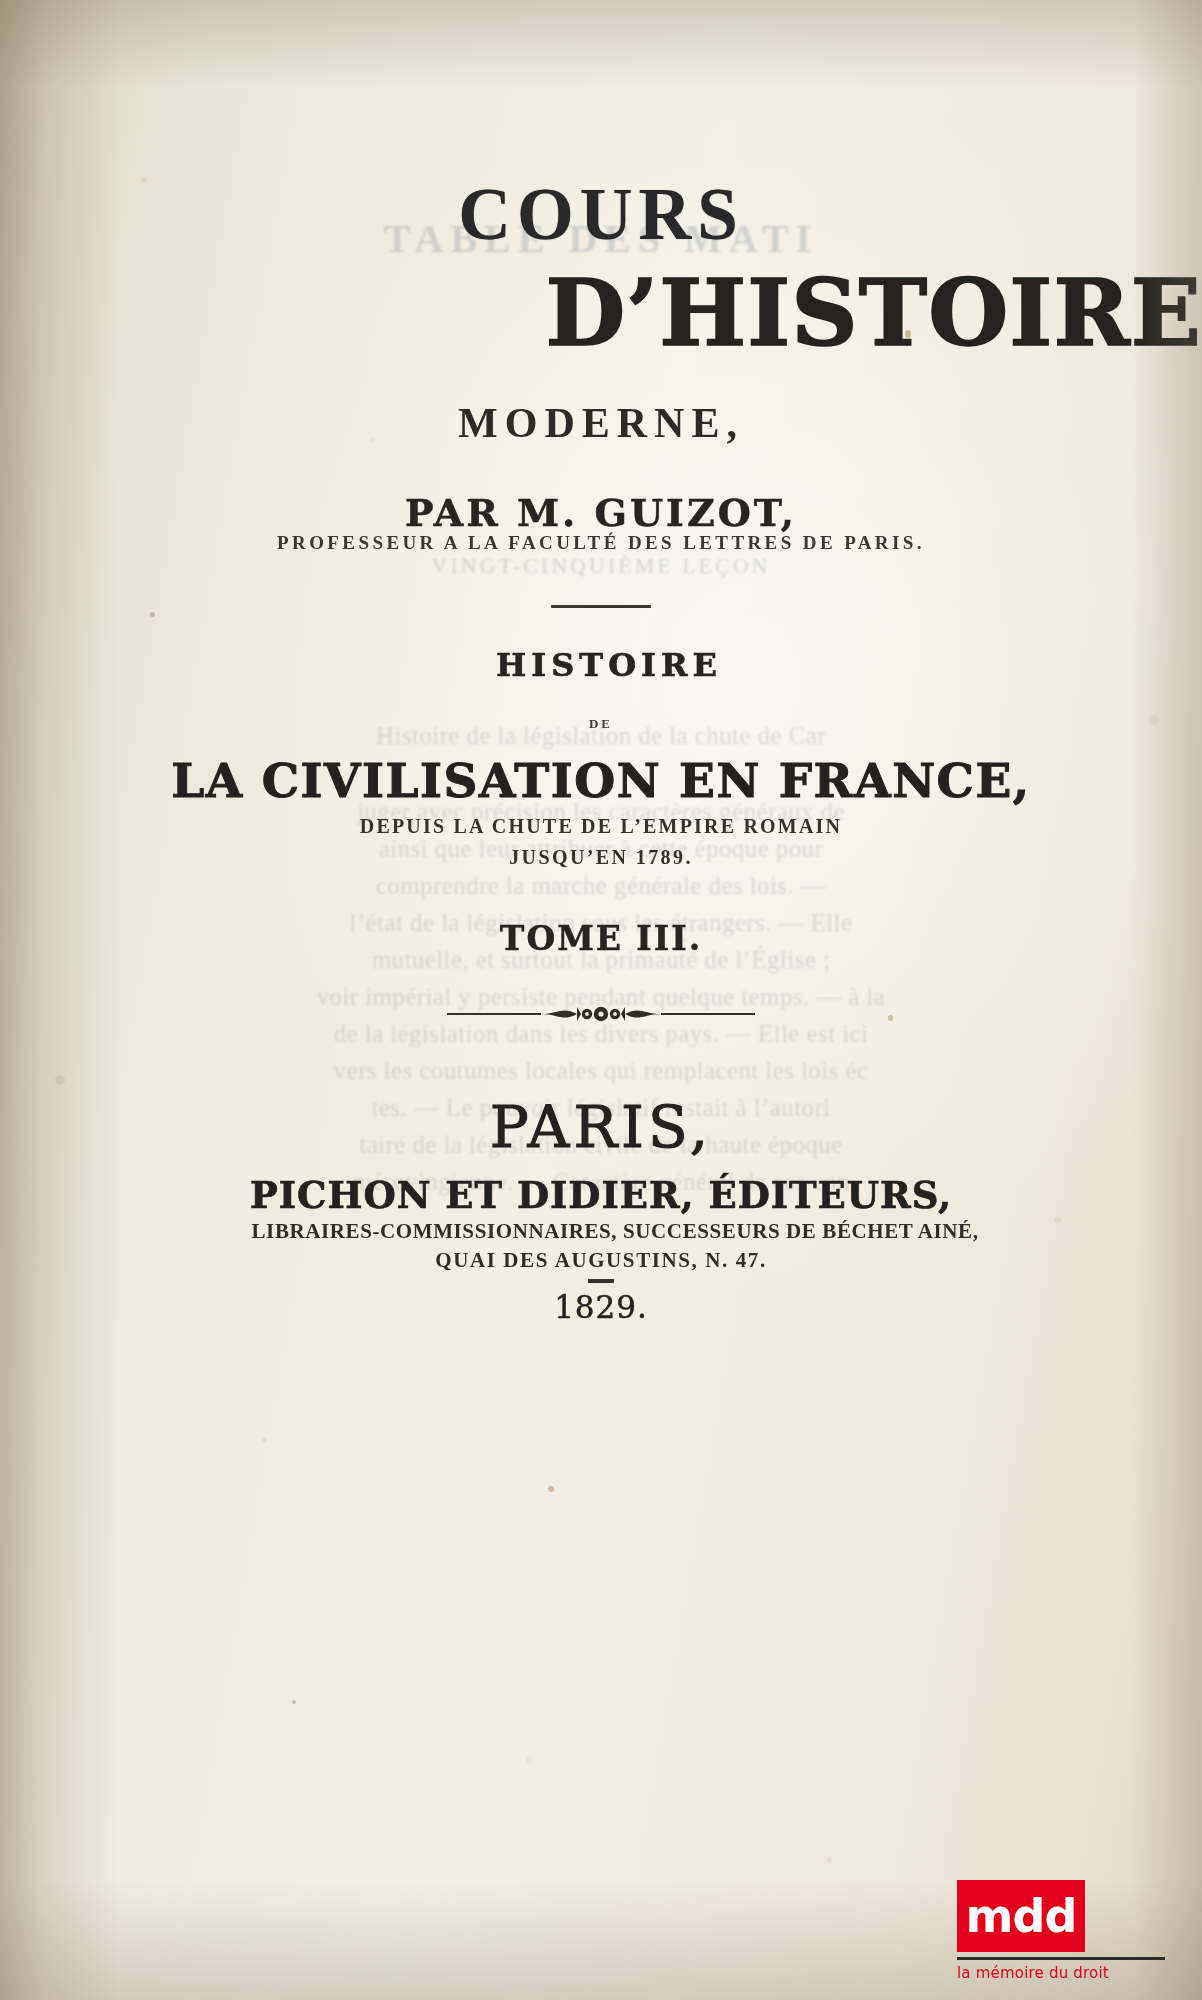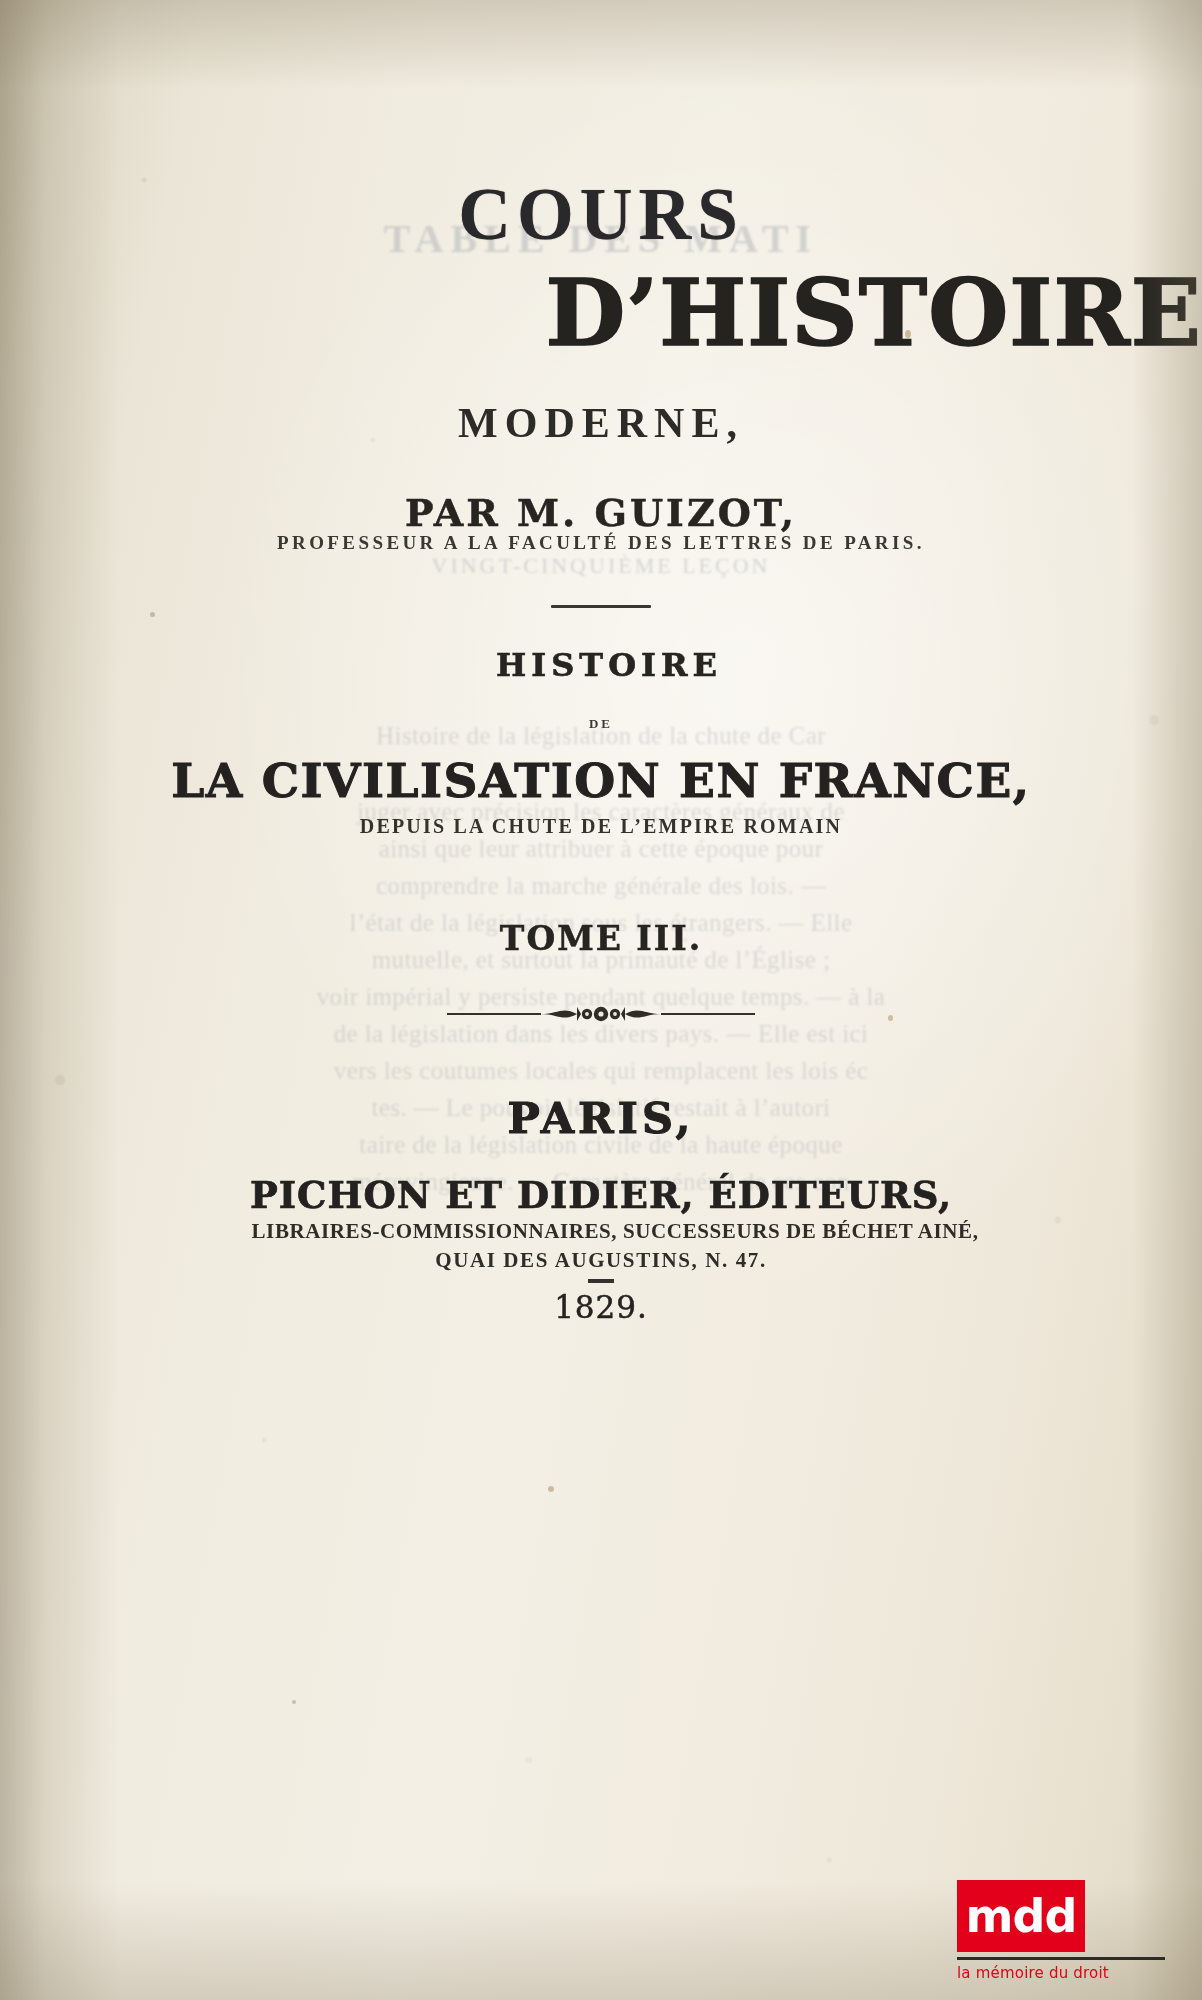--- a/index.html
+++ b/index.html
@@ -104,21 +104,21 @@
     -webkit-text-stroke:1px #232220;
   }
   .t-depuis{font-size:20px;font-weight:700;letter-spacing:2.2px;color:#353329;}
   .t-jusq{font-size:20px;font-weight:700;letter-spacing:2.4px;color:#353329;}
   .t-tome{
     font-size:33px;font-weight:700;letter-spacing:2px;
     font-family:"DejaVu Serif", serif;color:#262521;
     -webkit-text-stroke:.5px #262521;
   }
   .t-paris{
-    font-size:43px;font-weight:700;letter-spacing:4px;
+    font-size:58px;font-weight:400;letter-spacing:4px;
     font-family:"DejaVu Serif", serif;color:#232220;
     -webkit-text-stroke:1.1px #232220;
   }
   .t-pub{
     font-size:37px;font-weight:700;letter-spacing:1px;
     font-family:"DejaVu Serif", serif;color:#232220;
     -webkit-text-stroke:.7px #232220;
   }
   .t-lib{font-size:21px;font-weight:700;letter-spacing:.6px;color:#2f2d27;}
   .t-quai{font-size:21px;font-weight:700;letter-spacing:1.6px;color:#2f2d27;}
@@ -186,20 +186,21 @@
 
     <div class="ln t-par" style="top:489px;">PAR M. GUIZOT,</div>
     <div class="ln t-prof" style="top:531px;">PROFESSEUR A LA FACULTÉ DES LETTRES DE PARIS.</div>
 
     <div class="rule-short" style="top:604px;"></div>
 
     <div class="ln t-histoire2" style="top:645px;padding-left:8px;">HISTOIRE</div>
     <div class="ln t-de" style="top:715px;">DE</div>
     <div class="ln t-civ" style="top:752px;">LA CIVILISATION EN FRANCE,</div>
     <div class="ln t-depuis" style="top:814px;">DEPUIS LA CHUTE DE L’EMPIRE ROMAIN</div>
+    <div class="ln t-jusq" style="top:845px;">JUSQU’EN 1789.</div>
     <div class="ln t-tome" style="top:918px;">TOME III.</div>
 
     <div class="ornament" style="top:1000px;">
       <svg width="420" height="26" viewBox="0 0 420 26" aria-hidden="true">
         <path d="M56 13 H150" stroke="#33312a" stroke-width="2.2" fill="none"></path>
         <path d="M270 13 H364" stroke="#33312a" stroke-width="2.2" fill="none"></path>
         <path d="M150 13 C166 13, 172 5, 186 13 C172 21, 166 13, 150 13 Z" fill="#2f2d26"></path>
         <path d="M270 13 C254 13, 248 5, 234 13 C248 21, 254 13, 270 13 Z" fill="#2f2d26"></path>
         <circle cx="196" cy="13" r="5.2" fill="#2f2d26"></circle>
         <circle cx="210" cy="13" r="7.2" fill="#2f2d26"></circle>

